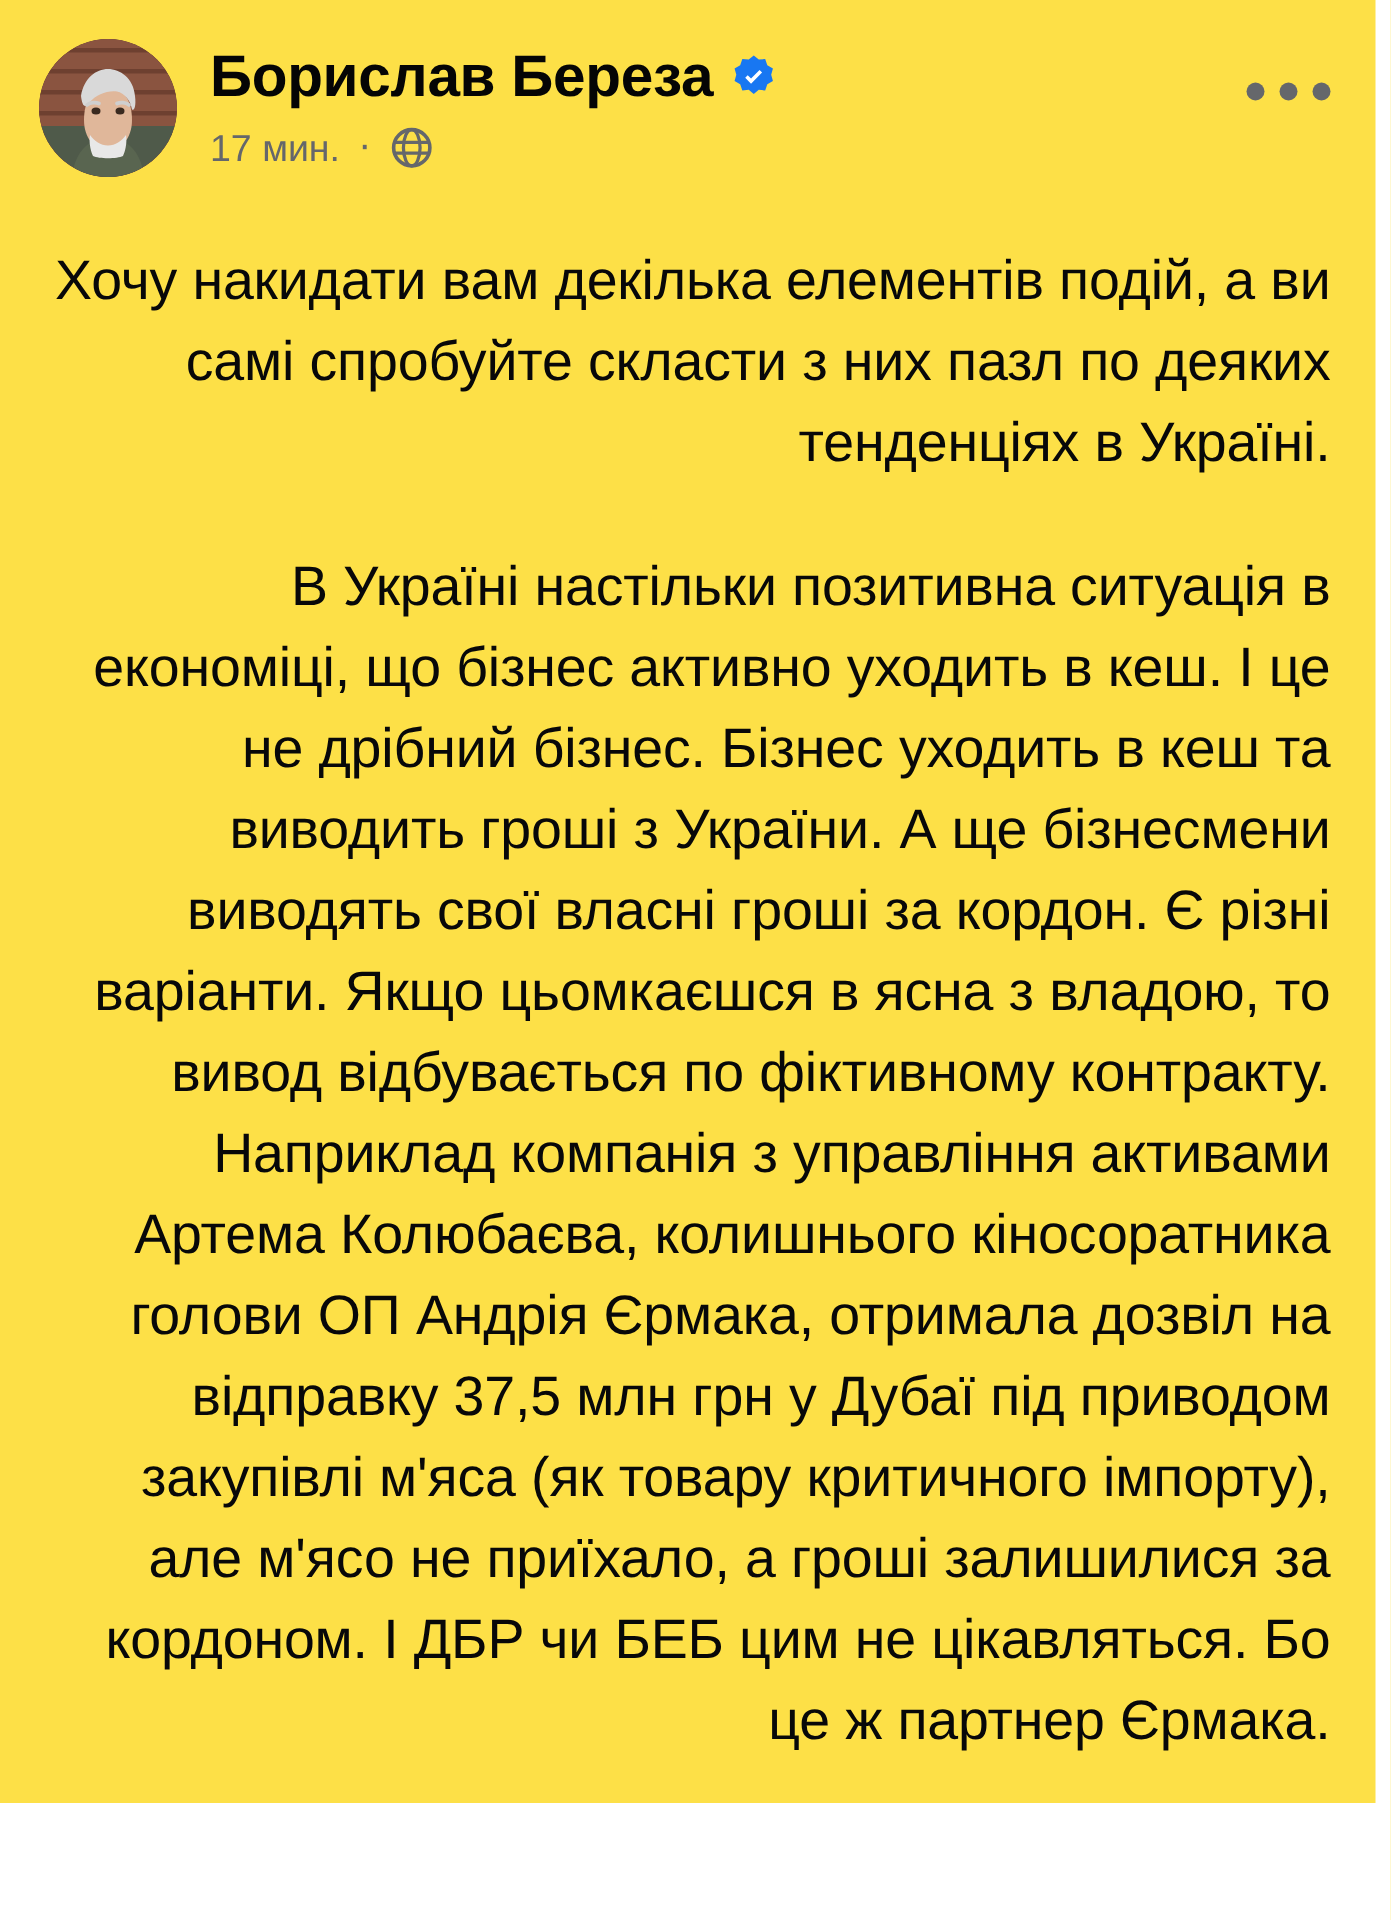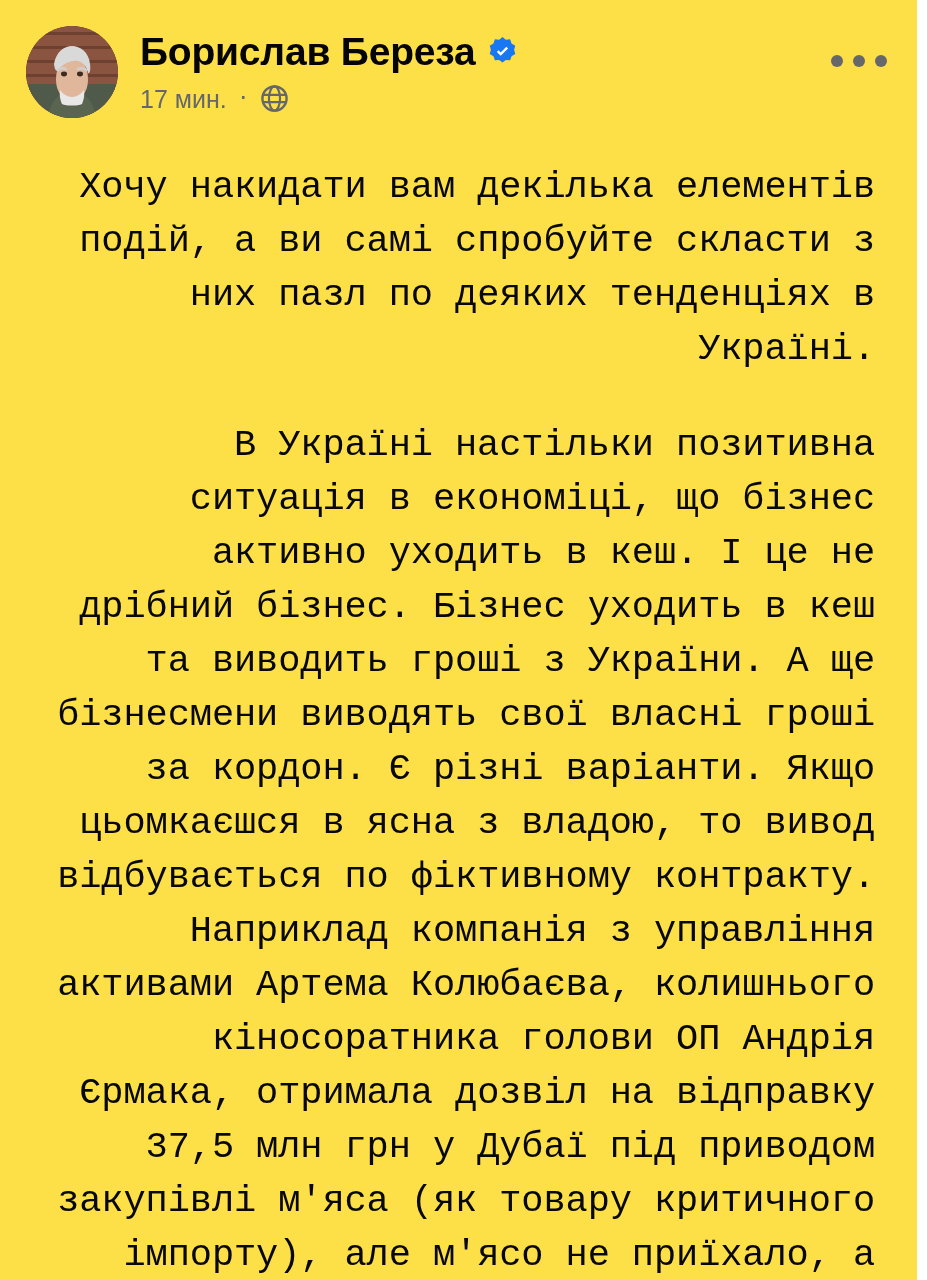--- a/index.html
+++ b/index.html
@@ -108,22 +108,21 @@
   }
   .post-body {
     margin-top: 26px;
     font-size: 37px;
     line-height: 1.46;
     color: #080809;
     letter-spacing: -0.1px;
     padding-bottom: 24px;
   }
   .post-body p {
-    margin: 16px;
-    font-family: Liberation Mono, monospace;
+    margin: 4px;
   }
   .post-body p + p {
     margin-top: 42px;
   }
 </style>
 </head>
 <body>
 
 <div class="post">
 

